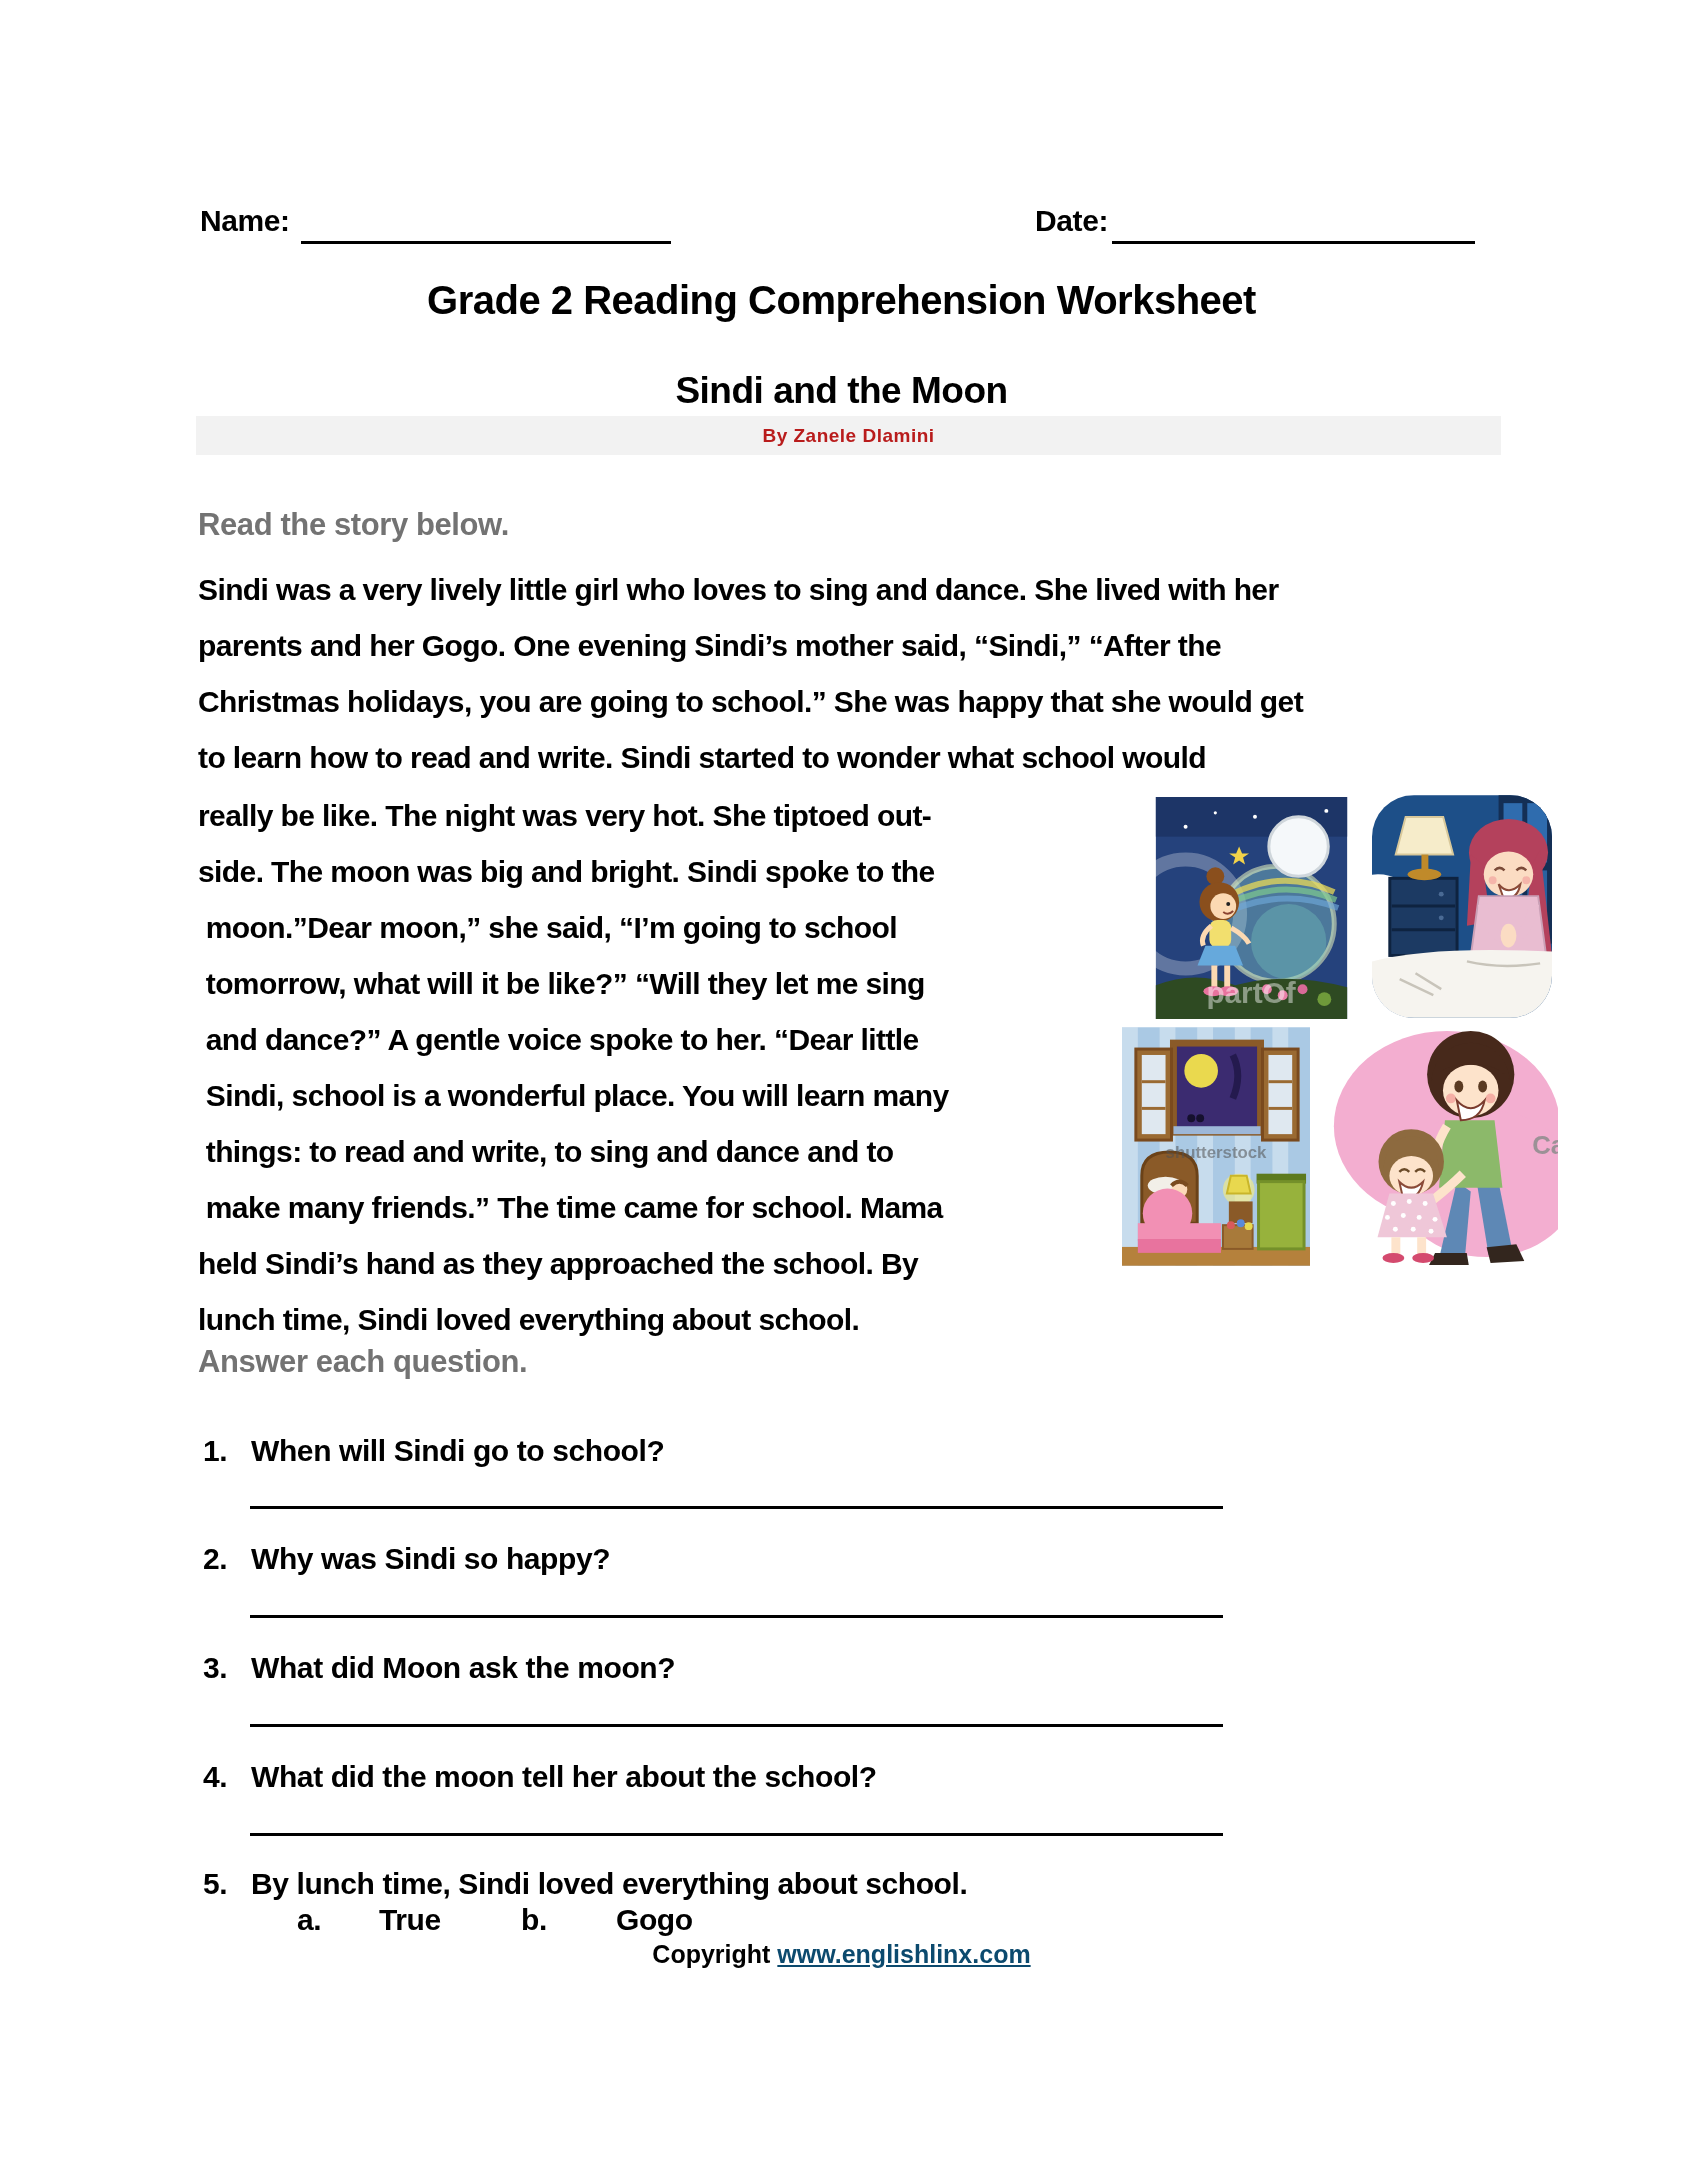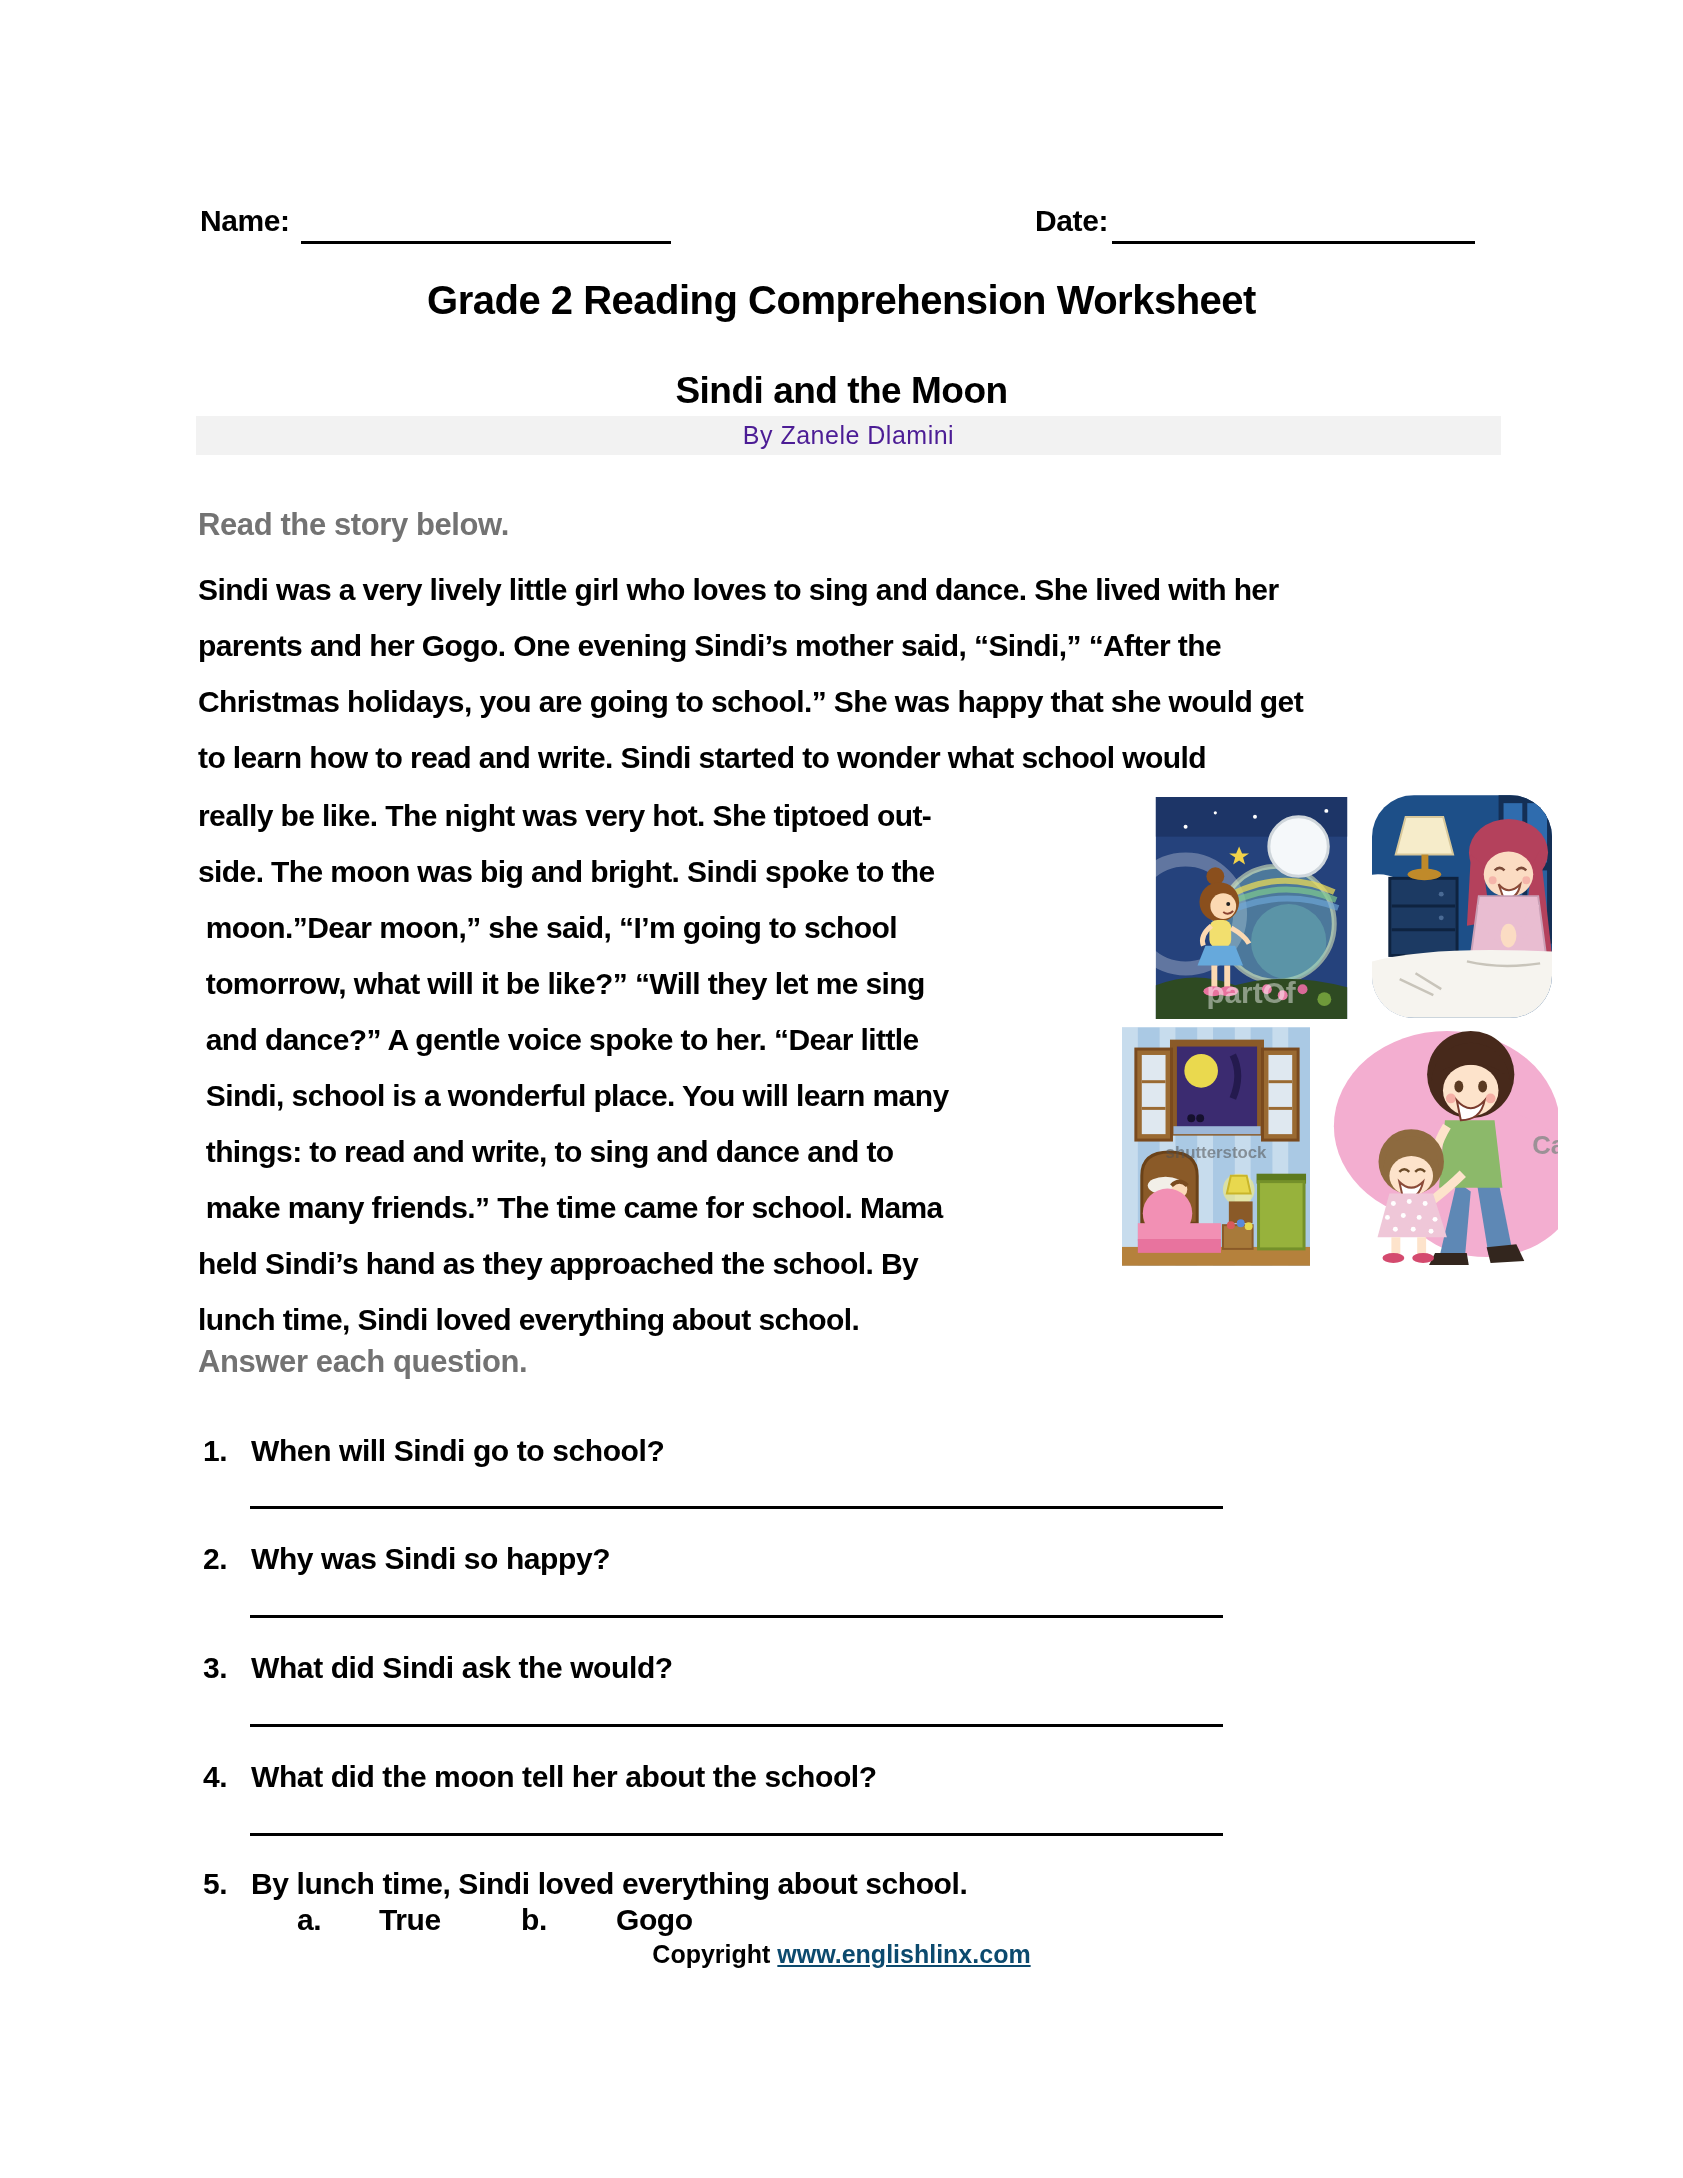--- a/index.html
+++ b/index.html
@@ -8,21 +8,21 @@
     font-family:"Liberation Sans",sans-serif;color:#000;overflow:hidden;
     margin:0 auto;
   }
   .abs{position:absolute;}
   .label{font-size:30px;font-weight:bold;letter-spacing:-0.4px;}
   .writeline{border-top:3px solid #000;height:0;}
   .centered{left:0;width:1683px;text-align:center;}
   .main-title{font-size:40px;font-weight:bold;letter-spacing:-0.5px;}
   .story-title{font-size:37px;font-weight:bold;letter-spacing:-0.5px;}
   .byline-band{background:#F2F2F2;}
-  .byline{font-size:25px;font-weight:normal;color:#4c1d95;letter-spacing:0.5px;}
+  .byline{font-size:19px;font-weight:bold;color:#b91c1c;letter-spacing:0.5px;}
   .section-heading{font-size:31px;font-weight:bold;color:#737373;letter-spacing:-0.4px;}
   .story-text{
     font-size:30px;font-weight:bold;letter-spacing:-0.6px;line-height:56px;
     white-space:pre-wrap;
   }
   .question-row{font-size:30px;font-weight:bold;letter-spacing:-0.4px;}
   .q-num{display:inline-block;width:48px;}
   .options{font-size:30px;font-weight:bold;letter-spacing:-0.4px;}
   .opt-letter{position:absolute;}
   .opt-label{position:absolute;}
@@ -234,21 +234,21 @@
     <span class="q-num">1.</span><span>When will Sindi go to school?</span>
   </div>
   <div class="abs writeline" style="left:250px;top:1506px;width:973px;"></div>
 
   <div class="abs question-row" style="left:203px;top:1542px;">
     <span class="q-num">2.</span><span>Why was Sindi so happy?</span>
   </div>
   <div class="abs writeline" style="left:250px;top:1615px;width:973px;"></div>
 
   <div class="abs question-row" style="left:203px;top:1651px;">
-    <span class="q-num">3.</span><span>What did Sindi ask the would?</span>
+    <span class="q-num">3.</span><span>What did Moon ask the moon?</span>
   </div>
   <div class="abs writeline" style="left:250px;top:1724px;width:973px;"></div>
 
   <div class="abs question-row" style="left:203px;top:1760px;">
     <span class="q-num">4.</span><span>What did the moon tell her about the school?</span>
   </div>
   <div class="abs writeline" style="left:250px;top:1833px;width:973px;"></div>
 
   <div class="abs question-row" style="left:203px;top:1867px;">
     <span class="q-num">5.</span><span>By lunch time, Sindi loved everything about school.</span>

